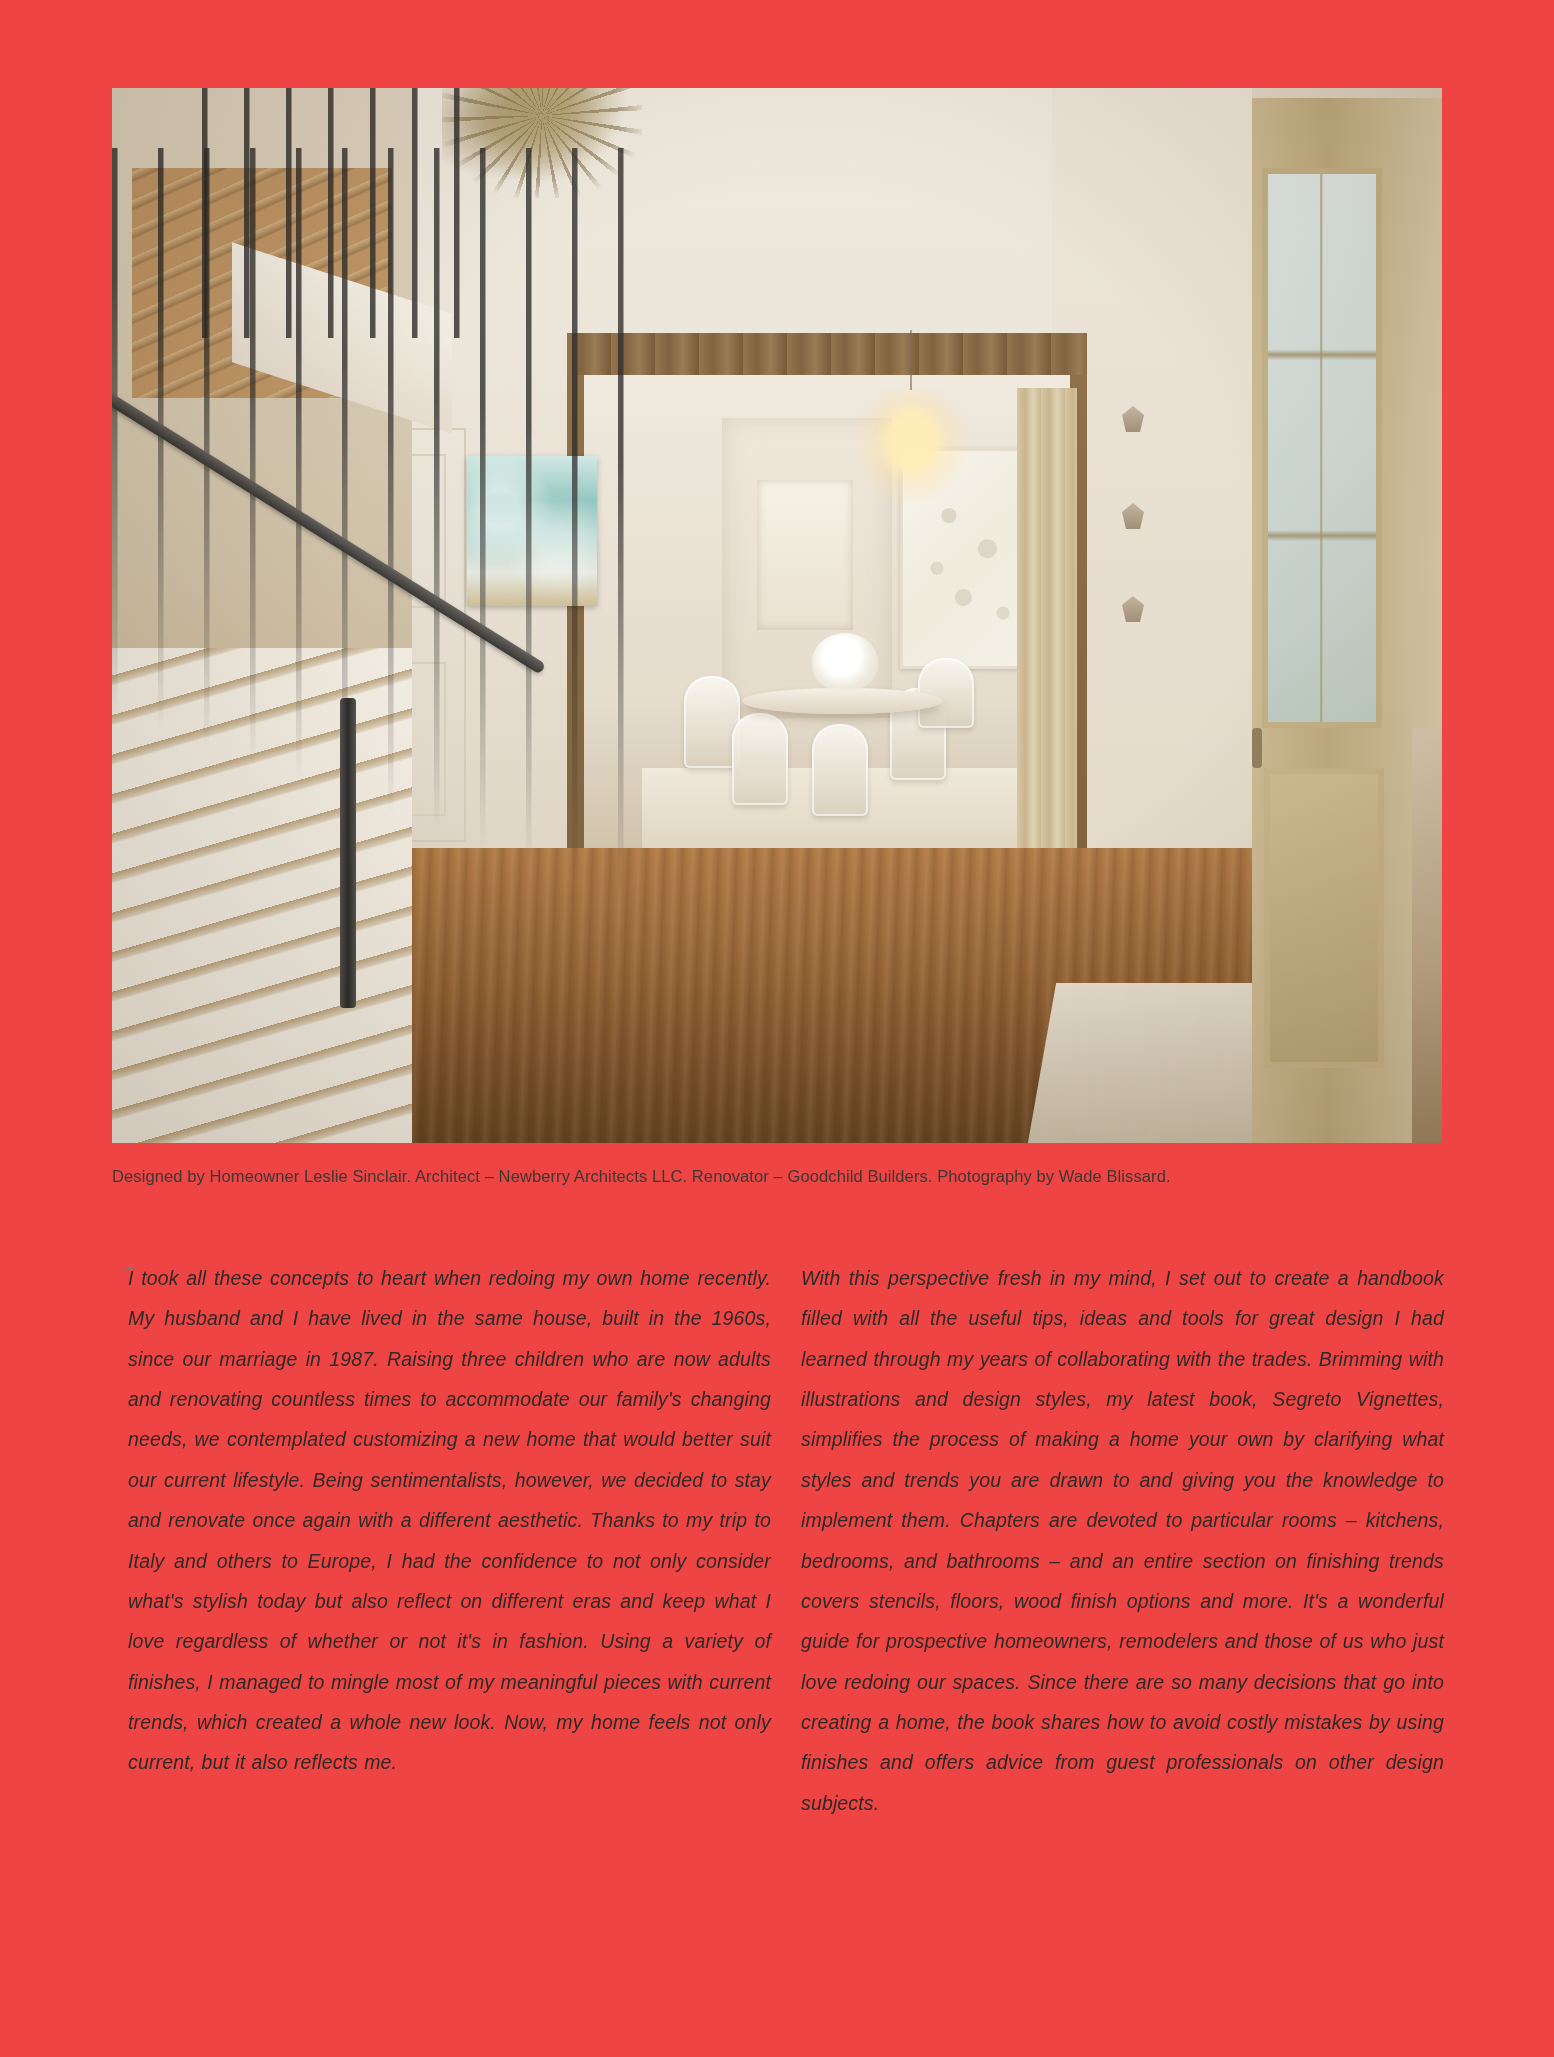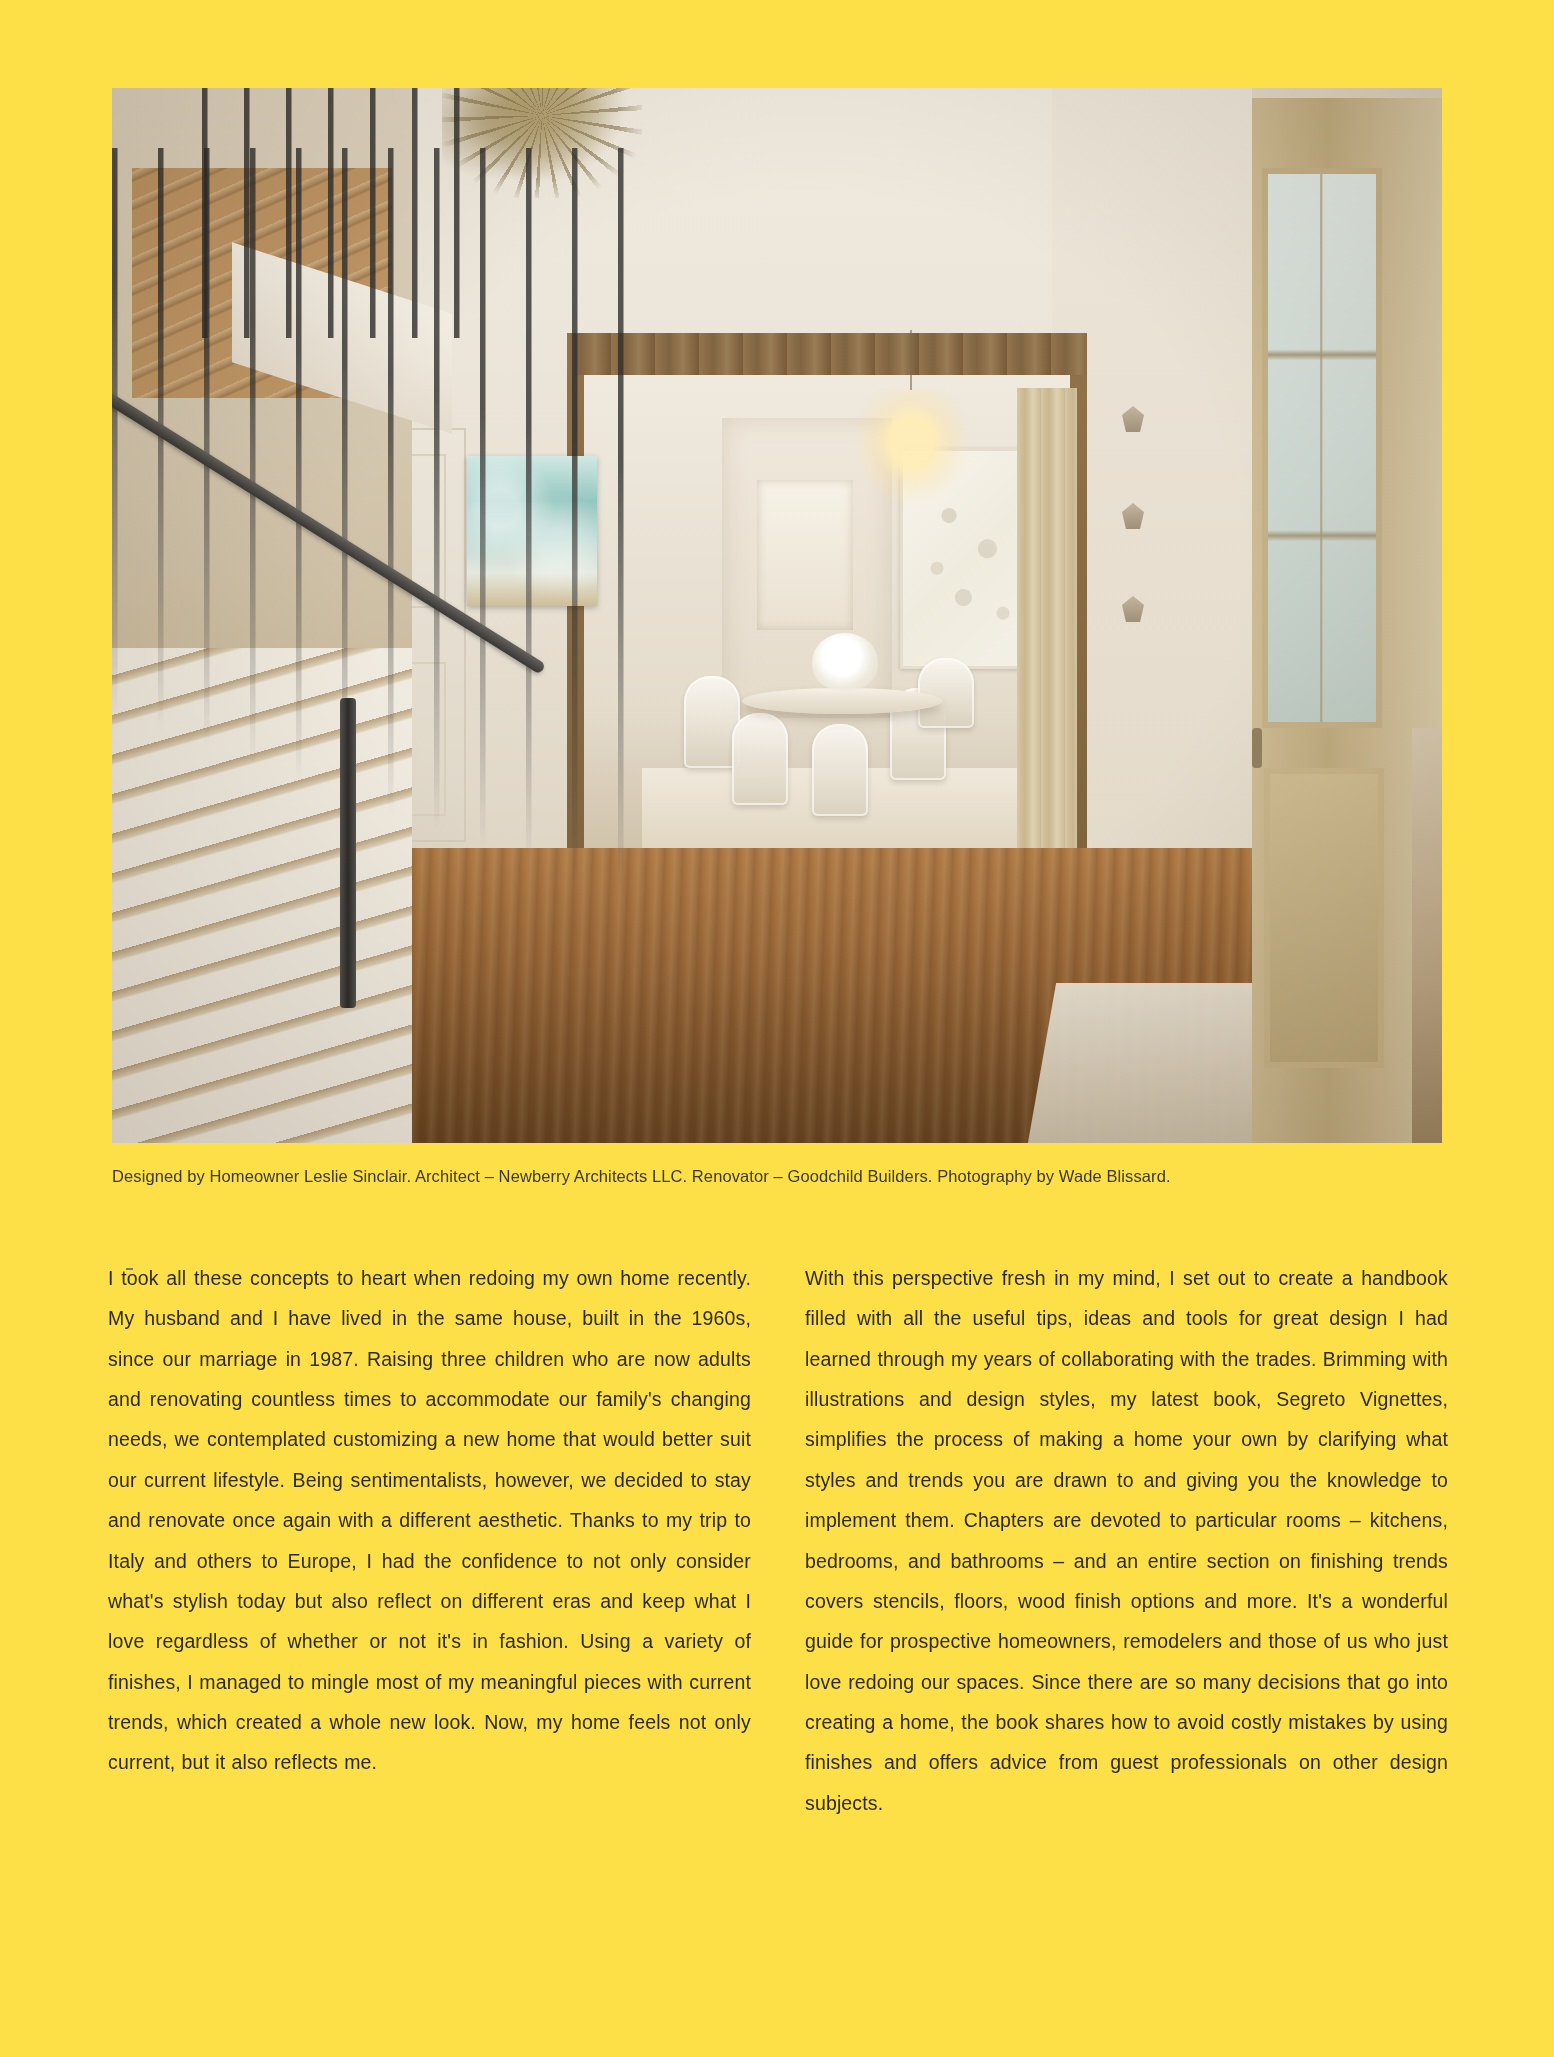--- a/index.html
+++ b/index.html
@@ -12,21 +12,21 @@
     height: 2057px;
     font-family: "Liberation Sans", sans-serif;
     color: #231f20;
     position: relative;
     overflow: hidden;
   }
 
   .page {
     position: absolute;
     inset: 0;
-    background: #fde047;
+    background: #ef4444;
   }
 
   
   .photo-frame {
     position: absolute;
     left: 112px;
     top: 88px;
     width: 1330px;
     height: 1055px;
     overflow: hidden;
@@ -337,25 +337,26 @@
     width: 1330px;
     font-size: 16.5px;
     line-height: 1.35;
     color: #3b3833;
     letter-spacing: 0.1px;
   }
 
   
   .columns {
     position: absolute;
-    left: 108px;
+    left: 128px;
     top: 1258px;
     width: 1340px;
     display: flex;
-    gap: 54px;
+    gap: 30px;
+    font-style: italic;
   }
   .col {
     width: 643px;
   }
   .col p {
     margin: 0;
     font-size: 19.5px;
     line-height: 2.07;
     text-align: justify;
     color: #2c2a27;

